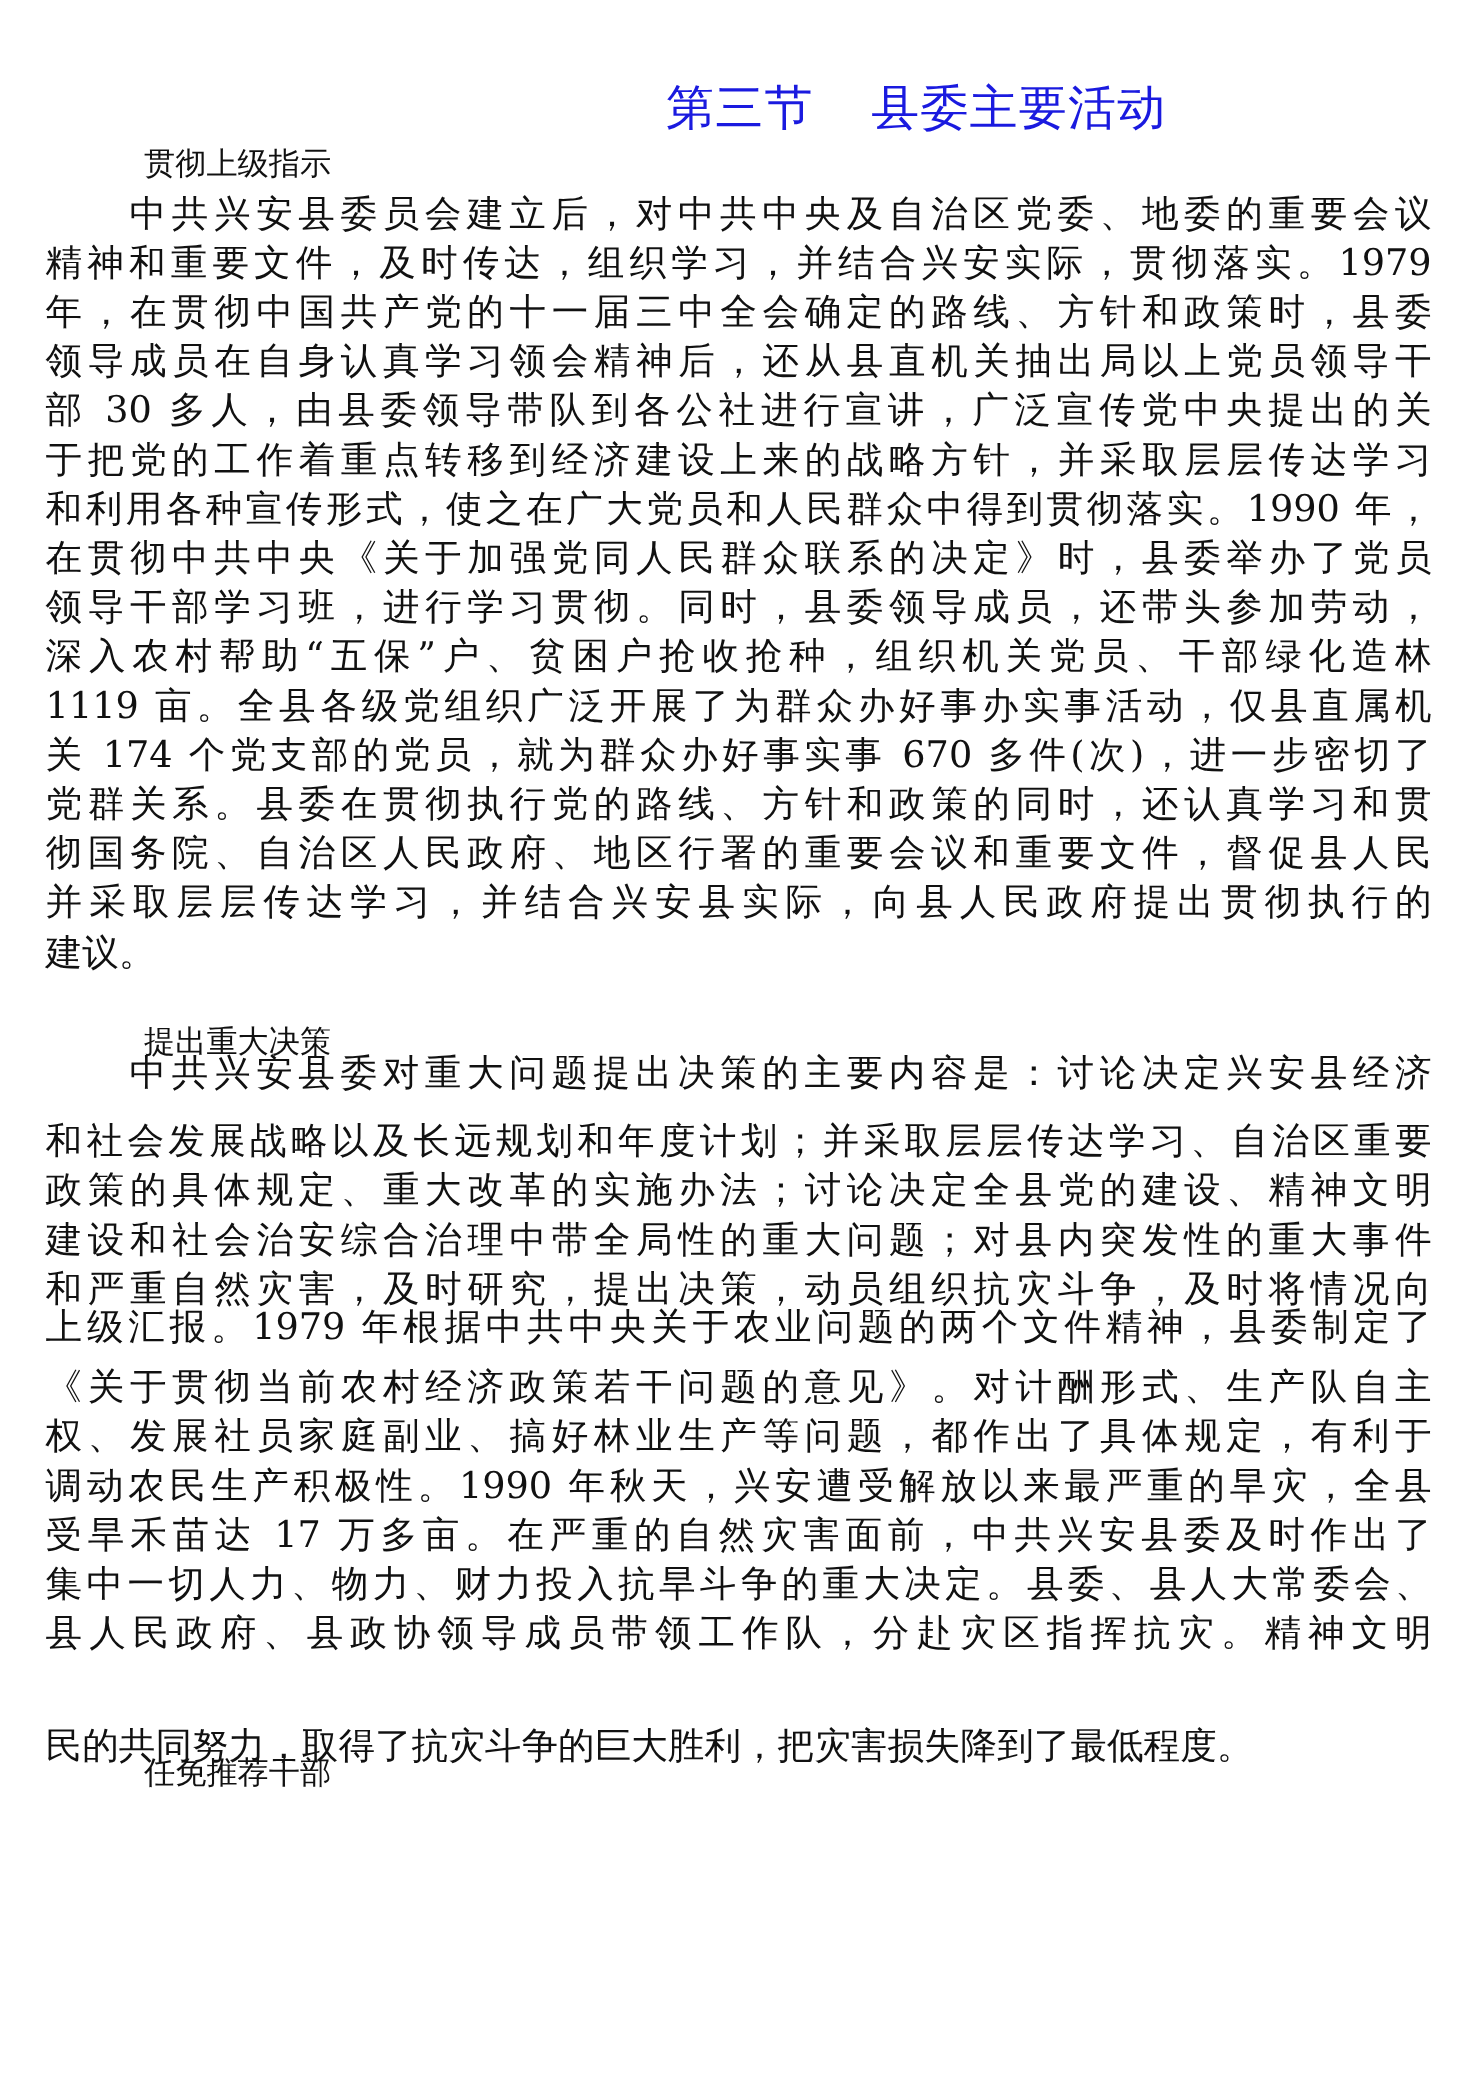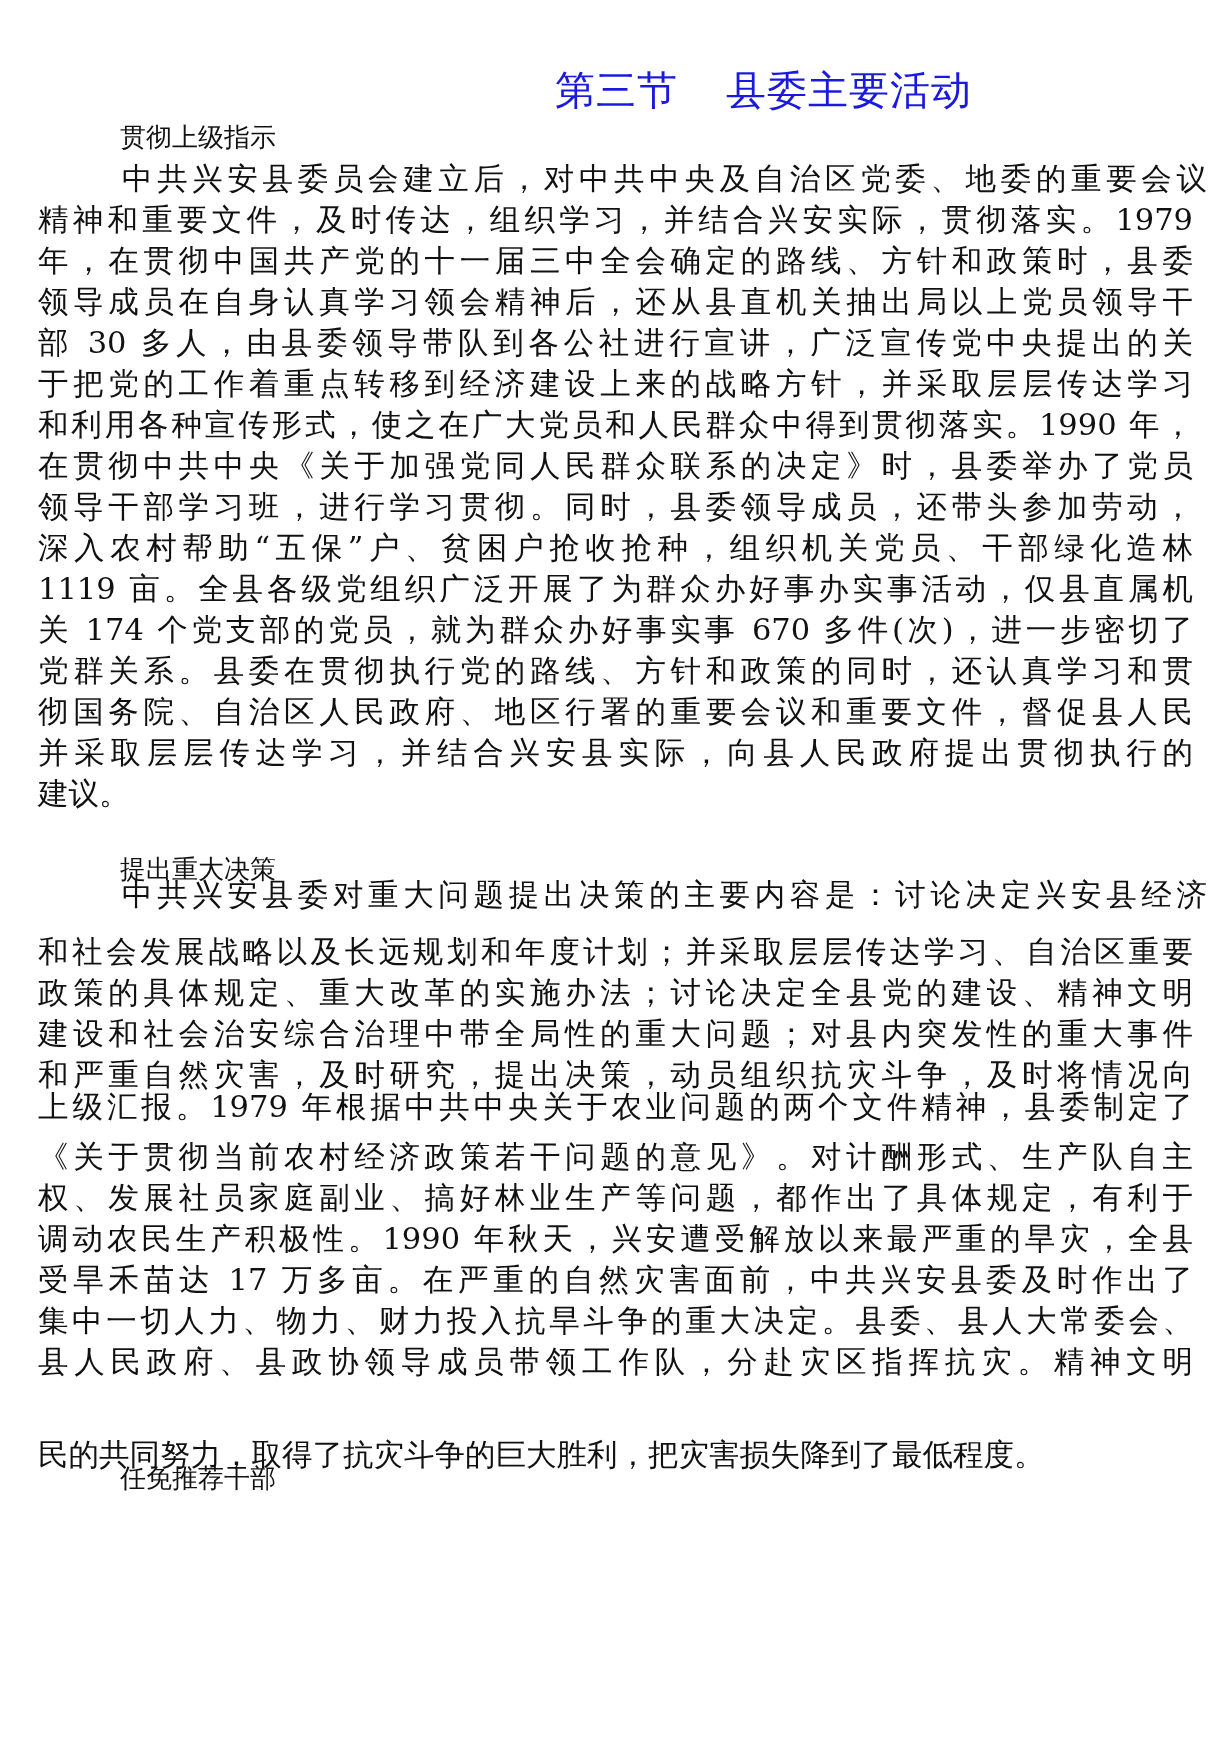--- a/index.html
+++ b/index.html
@@ -5,21 +5,21 @@
   html, body { margin: 0; padding: 0; background: #ffffff; }
   body { width: 1228px; height: 1738px; position: relative; overflow: hidden;
          font-family: "DejaVu Serif", "Liberation Serif", serif; color: #111111; }
   .title { position: absolute; top: 32px; left: 0; width: 972px; text-align: right;
            color: #1a1adf; font-size: 40px; line-height: 60px; letter-spacing: 1px; margin-top: 28px; }
   .title .gap { display: inline-block; width: 48px; }
   .line { position: absolute; left: 38px; width: 1155px; font-size: 30.5px; line-height: 46px;
           white-space: nowrap; text-align: justify; text-align-last: justify; }
   .line.last { text-align-last: left; font-family: Liberation Serif, serif; }
   .heading { position: absolute; left: 120px; font-size: 26px; line-height: 46px; white-space: nowrap; }
-  .indent { left: 108px; width: 1085px; margin-left: 14px; }
+  .indent { left: 108px; width: 1085px; }
 </style>
 </head>
 <body>
 
 <div class="title">
   <span>第三节</span><span class="gap"></span><span>县委主要活动</span>
 </div>
 
 <div class="heading" style="top:114px">贯彻上级指示</div>
 <div class="line indent" style="top:156px">中共兴安县委员会建立后，对中共中央及自治区党委、地委的重要会议</div>

